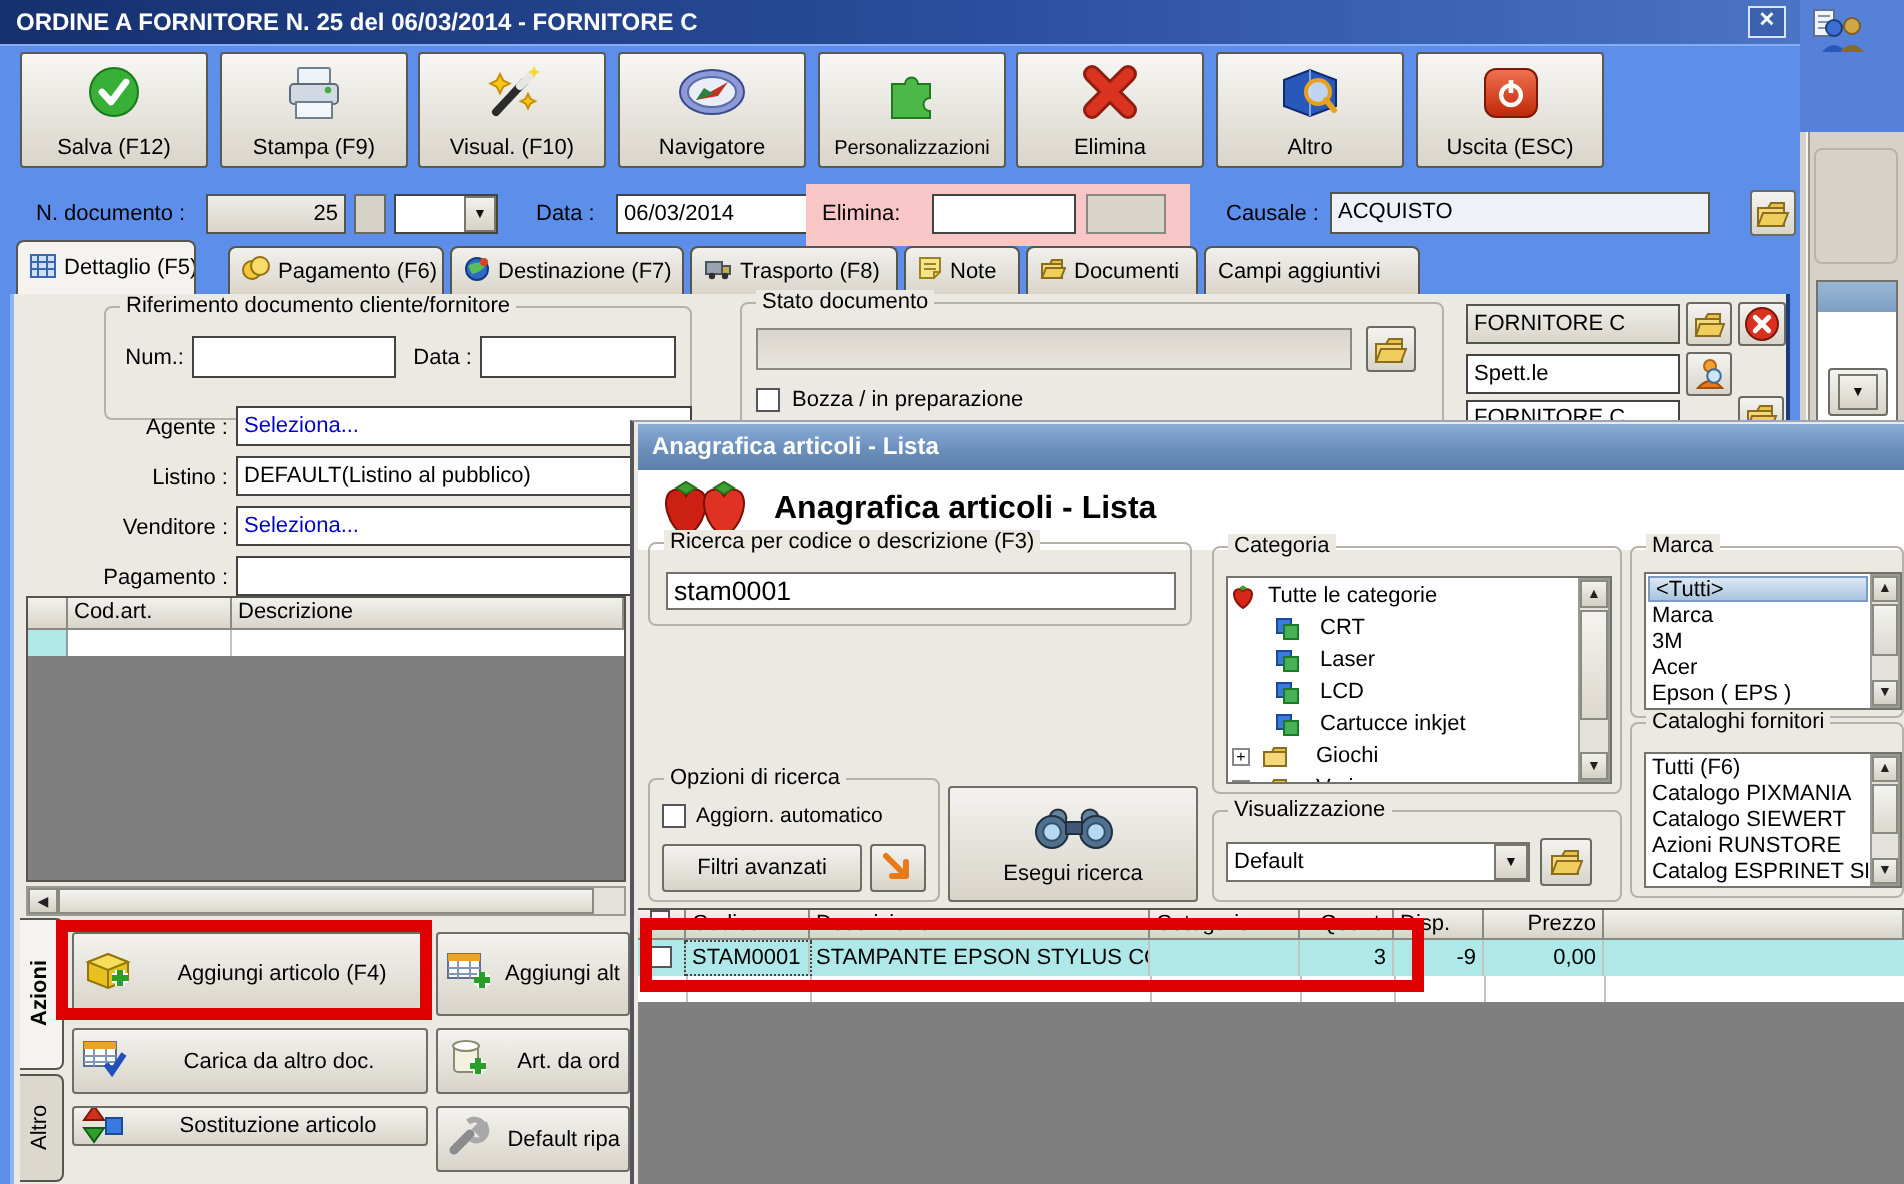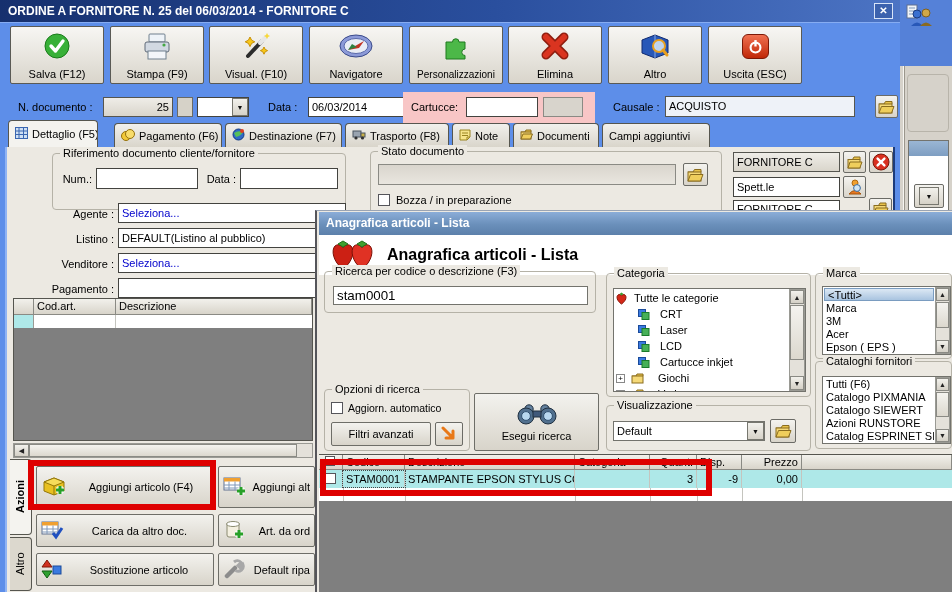--- a/index.html
+++ b/index.html
@@ -173,21 +173,21 @@
 
 <div class="abs docbar"></div>
 <div class="abs blbl" style="left:18px;top:97px">N. documento :</div>
 <div class="abs gfield" style="left:103px;top:97px;width:70px;height:20px;text-align:right">25</div>
 <div class="abs" style="left:177px;top:97px;width:16px;height:20px;background:#d6d2c8;border:1px solid #6a6a64"></div>
 <div class="abs field" style="left:197px;top:97px;width:52px;height:20px"></div>
 <div class="abs combobtn" style="left:232px;top:98px;width:16px;height:18px">▼</div>
 <div class="abs blbl" style="left:268px;top:97px">Data :</div>
 <div class="abs field" style="left:308px;top:97px;width:104px;height:20px">06/03/2014</div>
 <div class="abs pinkpanel" style="left:403px;top:92px;width:192px;height:31px"></div>
-<div class="abs blbl" style="left:411px;top:97px">Cartucce:</div>
+<div class="abs blbl" style="left:411px;top:97px">Elimina:</div>
 <input class="abs field" style="left: 466px; top: 97px; width: 72px; height: 20px;">
 <div class="abs" style="left:543px;top:97px;width:40px;height:20px;background:#d8d4cc;border:1px solid #8a8a84"></div>
 <div class="abs blbl" style="left:613px;top:97px">Causale :</div>
 <div class="abs gfield" style="left:665px;top:96px;width:190px;height:21px;background:#eef2f8">ACQUISTO</div>
 <div class="abs iconbtn" style="left:875px;top:95px;width:23px;height:23px">
   <svg width="17" height="14">
       <path d="M1 4 L6 4 L7.5 1.5 L14 1.5 L14 4" fill="#e8c24a" stroke="#8a6d1f"></path>
       <rect x="1" y="4" width="13" height="9" fill="#f5d978" stroke="#8a6d1f"></rect>
       <path d="M1 13 L3.5 6.5 L16 6.5 L13.5 13Z" fill="#efce5c" stroke="#8a6d1f"></path>
     </svg>
@@ -365,21 +365,21 @@
   <span>
     <svg width="22" height="22">
         <rect x="4" y="4" width="12" height="14" rx="2" fill="#f4f0e0" stroke="#8a8a70"></rect>
         <ellipse cx="10" cy="5" rx="6.5" ry="2.5" fill="#fff" stroke="#8a8a70"></ellipse>
         <path d="M12 15 h8 M16 11 v8" stroke="#fff" stroke-width="5"></path>
         <path d="M12 15 h8 M16 11 v8" stroke="#28a028" stroke-width="3"></path>
       </svg>
   </span>
   <span style="flex:1;text-align:right">Art. da ord</span>
 </div>
-<div class="abs abtn" style="left:36px;top:553px;width:178px;height:33px">
+<div class="abs abtn" style="left:36px;top:553px;width:178px;height:20px">
   <span>
     <svg width="22" height="20">
         <path d="M6 1 L11 8 L1 8Z" fill="#d03020" stroke="#801808"></path>
         <path d="M6 19 L1 12 L11 12Z" fill="#2fa030" stroke="#106010"></path>
         <rect x="12" y="7" width="8" height="8" fill="#3a7ae0" stroke="#1a4a9a"></rect>
       </svg>
   </span>
   <span style="flex:1;text-align:center">Sostituzione articolo</span>
 </div>
 <div class="abs abtn" style="left:218px;top:553px;width:97px;height:33px">

